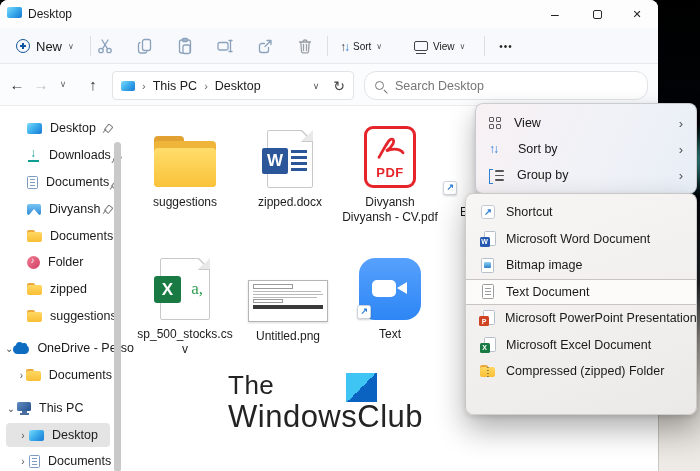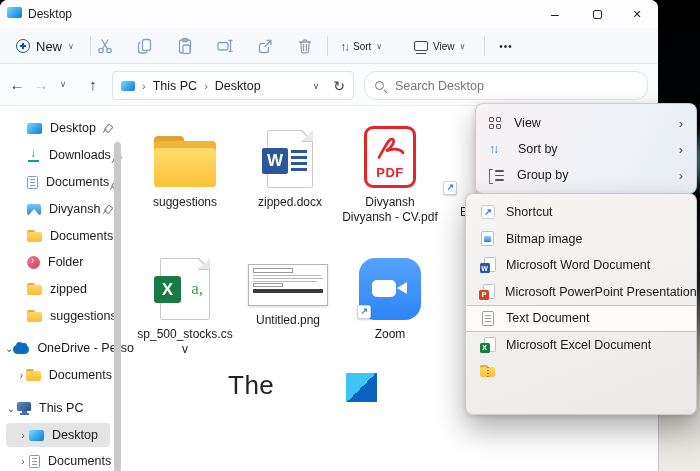--- a/index.html
+++ b/index.html
@@ -423,46 +423,47 @@
         <div class="icon-csv page" style="width:50px;height:62px">
           <i class="fold"></i><span class="sq"></span><span class="acomma"></span>
         </div>
       </div>
       <div class="file-lbl">
         <span>sp_500_stocks.cs</span><br>
         <span>v</span>
       </div>
     </div>
 
-    <div class="file-item" style="left:233px;top:240px">
+    <div class="file-item" style="left:233px;top:256px">
       <div class="file-icon-slot">
         <div class="icon-img">
           <div class="box"></div>
           <div class="tl" style="width:68px"></div>
             <div class="tl" style="width:70px"></div>
             <div class="tl" style="width:64px"></div>
           <div class="box" style="width:30px;height:4px"></div>
           <div class="bar"></div>
         </div>
       </div>
       <div class="file-lbl">Untitled.png</div>
     </div>
 
     <div class="file-item" style="left:335px;top:254px">
       <div class="file-icon-slot" style="position:relative">
         <div class="icon-zoomapp">
             <div class="cam"></div>
           </div>
         <span class="badge" style="left:22px;bottom:1px;top:auto"></span>
       </div>
-      <div class="file-lbl">Zoom</div>
+      <div class="file-lbl">Text</div>
     </div>
 
     <div class="watermark">
       <div class="wm1">The</div>
+      <div class="wm2">WindowsClub</div>
       <div class="wm-diamond"></div>
     </div>
   </div>
 
   <div class="menu1">
     <div class="m1-item">
       <span class="ic-viewgrid">
           <i></i>
           <i></i>
           <i></i>
@@ -489,56 +490,57 @@
 
   <div class="menu2">
     <div class="m2-item">
       <span class="islot">
           <span class="mini-shortcut"></span>
         </span>
       <span class="txt">Shortcut</span>
     </div>
     <div class="m2-item">
       <span class="islot">
-          <span class="mini-bmp"></span>
-        </span>
-      <span class="txt">Bitmap image</span>
-    </div>
-    <div class="m2-item">
-      <span class="islot">
           <span class="mini mini-word">
             <span class="pg"></span>
             <span class="csq"></span>
           </span>
         </span>
       <span class="txt">Microsoft Word Document</span>
     </div>
     <div class="m2-item">
       <span class="islot">
+          <span class="mini-bmp"></span>
+        </span>
+      <span class="txt">Bitmap image</span>
+    </div>
+    <div class="m2-item hl">
+      <span class="islot">
+          <span class="mini-txt"></span>
+        </span>
+      <span class="txt">Text Document</span>
+    </div>
+    <div class="m2-item">
+      <span class="islot">
           <span class="mini mini-ppt">
             <span class="pg"></span>
             <span class="csq"></span>
           </span>
         </span>
       <span class="txt">Microsoft PowerPoint Presentation</span>
     </div>
-    <div class="m2-item hl">
-      <span class="islot">
-          <span class="mini-txt"></span>
-        </span>
-      <span class="txt">Text Document</span>
-    </div>
     <div class="m2-item">
       <span class="islot">
           <span class="mini mini-xls">
             <span class="pg"></span>
             <span class="csq"></span>
           </span>
         </span>
       <span class="txt">Microsoft Excel Document</span>
     </div>
     <div class="m2-item">
       <span class="islot">
           <span class="ic ic-zip"></span>
         </span>
+      <span class="txt">Compressed (zipped) Folder</span>
     </div>
   </div>
 </div>
 
 </body></html>

